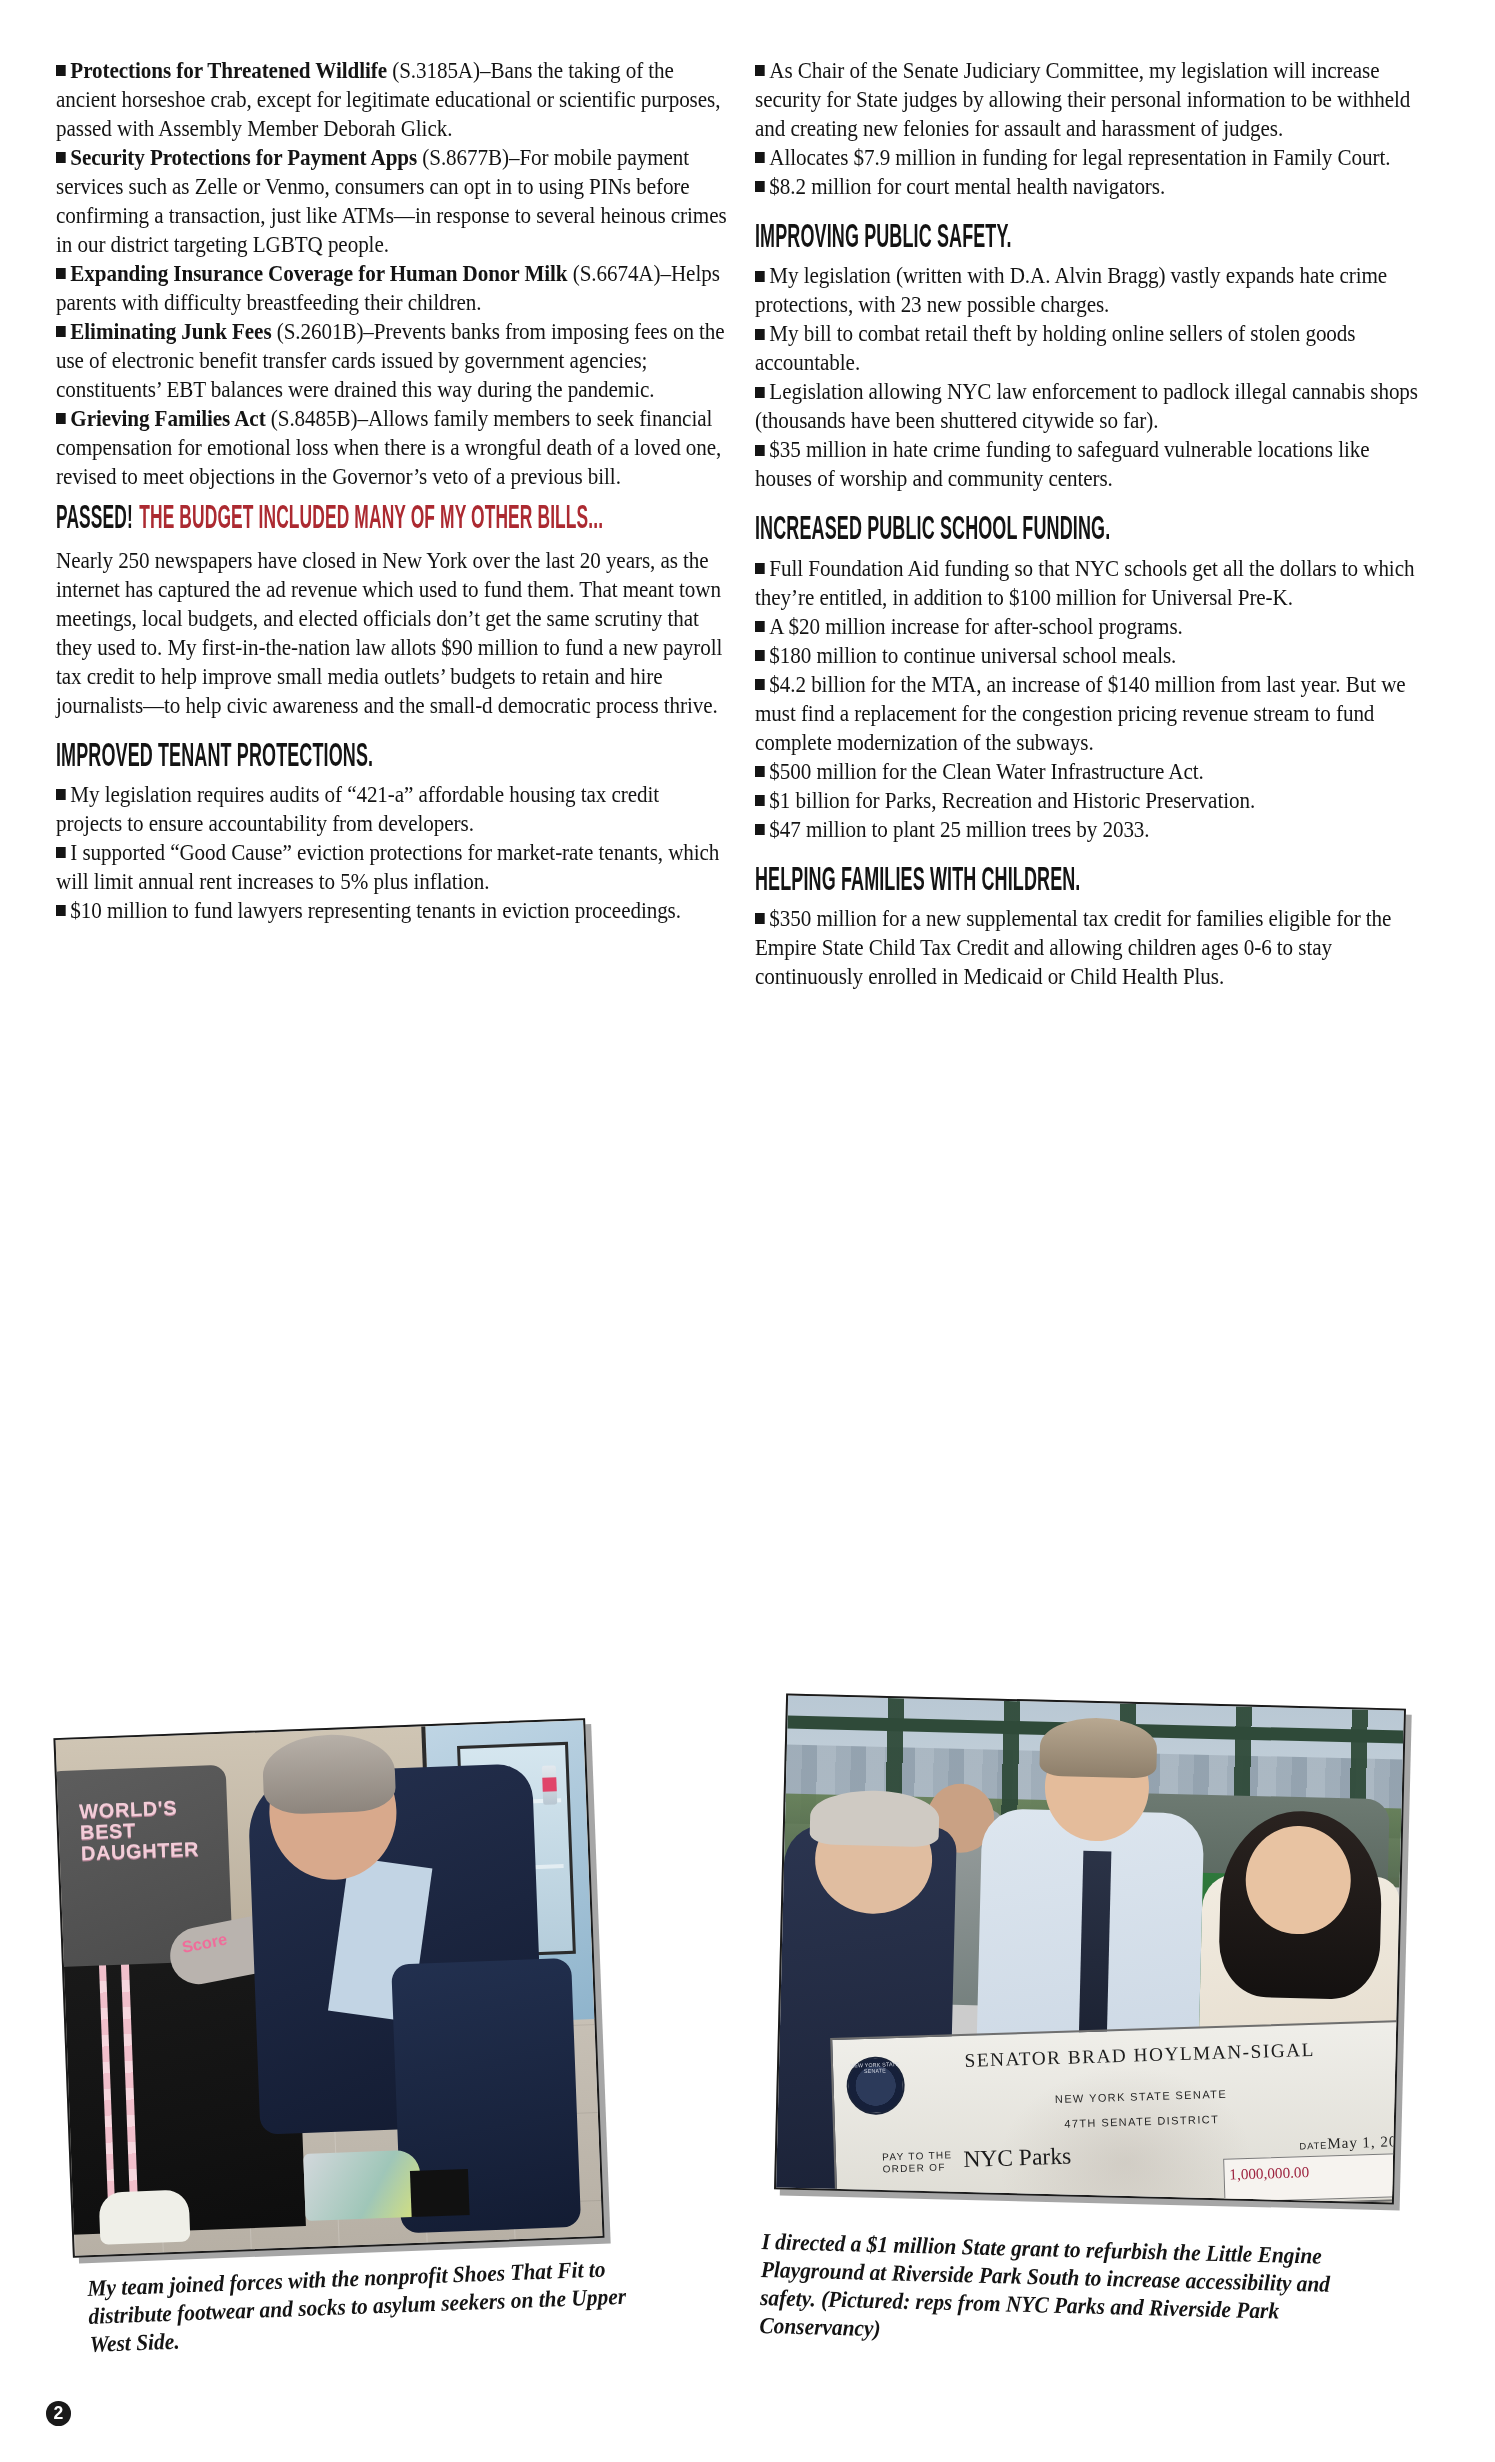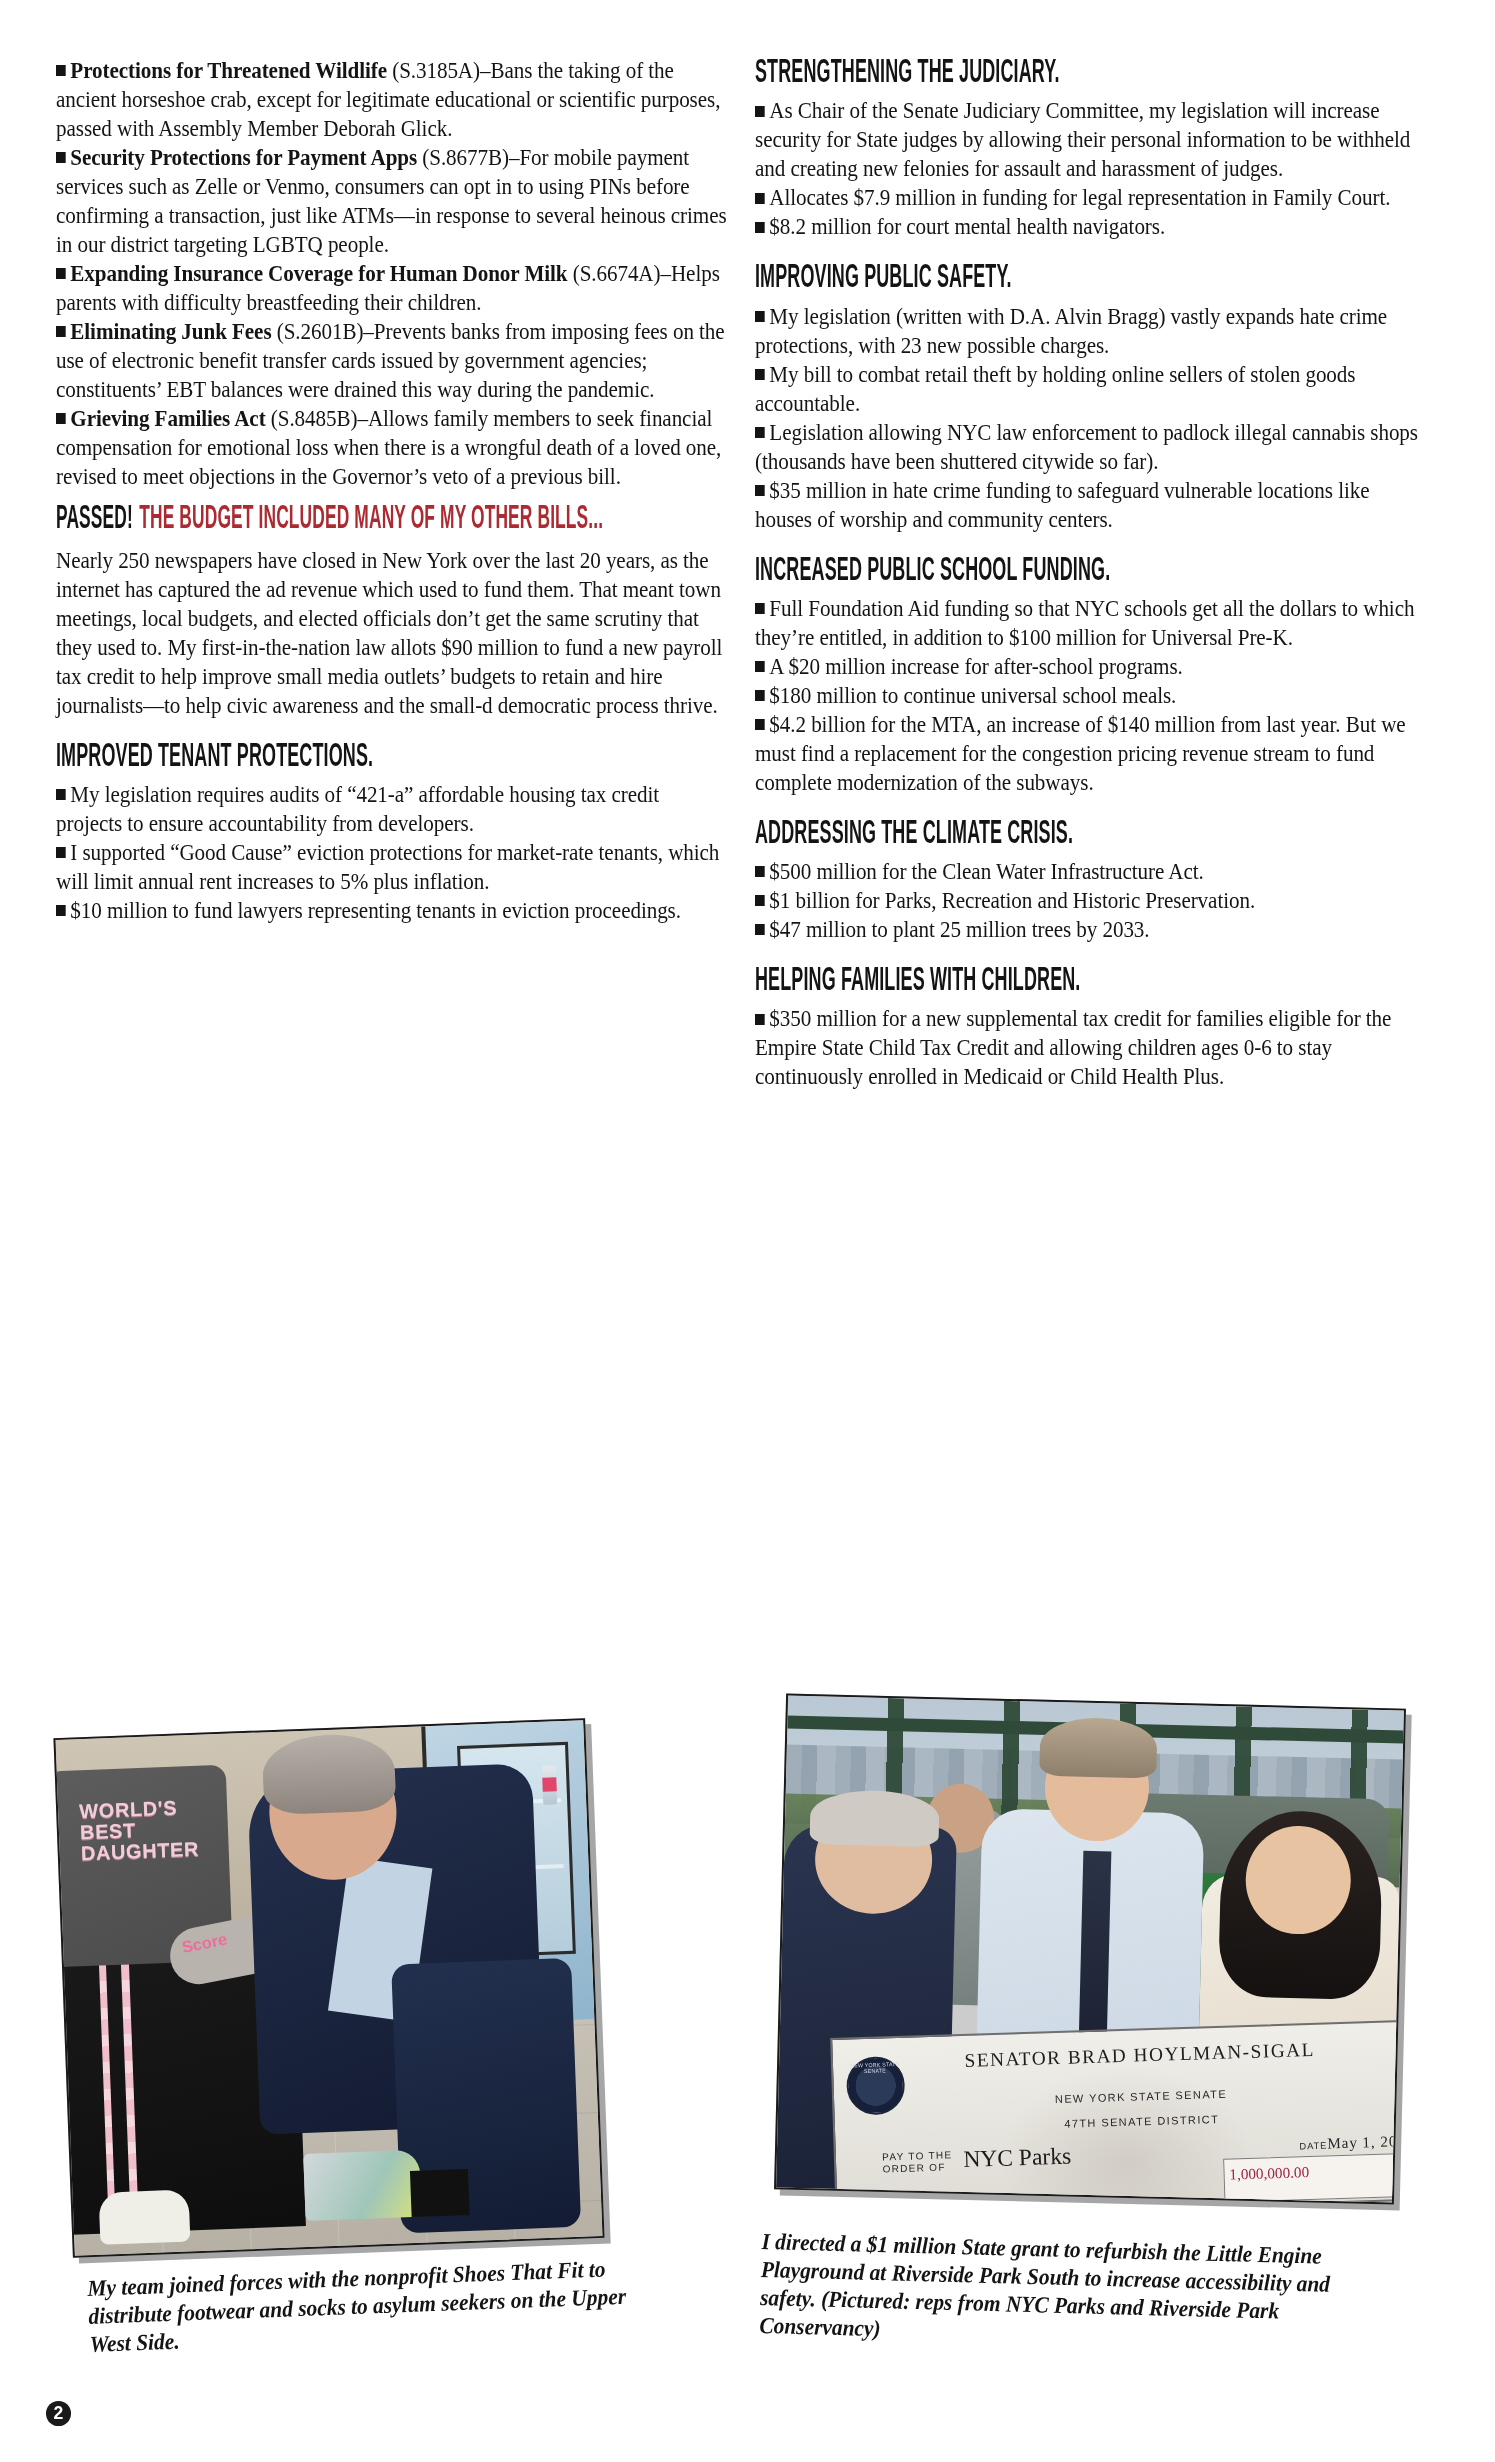--- a/index.html
+++ b/index.html
@@ -367,23 +367,20 @@
     <div class="body-text">
       <p class="item"><span class="sq"></span><span>My legislation requires audits of “421-a” affordable housing tax credit projects to ensure accountability from developers.</span></p>
       <p class="item"><span class="sq"></span><span>I supported “Good Cause” eviction protections for market-rate tenants, which will limit annual rent increases to 5% plus inflation.</span></p>
       <p class="item"><span class="sq"></span><span>$10 million to fund lawyers representing tenants in eviction proceedings.</span></p>
     </div>
 
   </div>
 
   <div class="col col-right">
 
-    <div class="sec-head-wrap" style="margin-top:0">
-      <div class="sec-head">STRENGTHENING THE JUDICIARY.</div>
-    </div>
     <div class="body-text">
       <p class="item"><span class="sq"></span><span>As Chair of the Senate Judiciary Committee, my legislation will increase security for State judges by allowing their personal information to be withheld and creating new felonies for assault and harassment of judges.</span></p>
       <p class="item"><span class="sq"></span><span>Allocates $7.9 million in funding for legal representation in Family Court.</span></p>
       <p class="item"><span class="sq"></span><span>$8.2 million for court mental health navigators.</span></p>
     </div>
 
     <div class="sec-head-wrap">
       <div class="sec-head">IMPROVING PUBLIC SAFETY.</div>
     </div>
     <div class="body-text">
@@ -399,23 +396,20 @@
     <div class="body-text">
       <p class="item"><span class="sq"></span><span>Full Foundation Aid funding so that NYC schools get all the dollars to which they’re entitled, in addition to $100 million for Universal Pre-K.</span></p>
       <p class="item"><span class="sq"></span><span>A $20 million increase for after-school programs.</span></p>
       <p class="item"><span class="sq"></span><span>$180 million to continue universal school meals.</span></p>
     </div>
 
     <div class="body-text">
       <p class="item"><span class="sq"></span><span>$4.2 billion for the MTA, an increase of $140 million from last year. But we must find a replacement for the congestion pricing revenue stream to fund complete modernization of the subways.</span></p>
     </div>
 
-    <div class="sec-head-wrap">
-      <div class="sec-head">ADDRESSING THE CLIMATE CRISIS.</div>
-    </div>
     <div class="body-text">
       <p class="item"><span class="sq"></span><span>$500 million for the Clean Water Infrastructure Act.</span></p>
       <p class="item"><span class="sq"></span><span>$1 billion for Parks, Recreation and Historic Preservation.</span></p>
       <p class="item"><span class="sq"></span><span>$47 million to plant 25 million trees by 2033.</span></p>
     </div>
 
     <div class="sec-head-wrap">
       <div class="sec-head">HELPING FAMILIES WITH CHILDREN.</div>
     </div>
     <div class="body-text">

